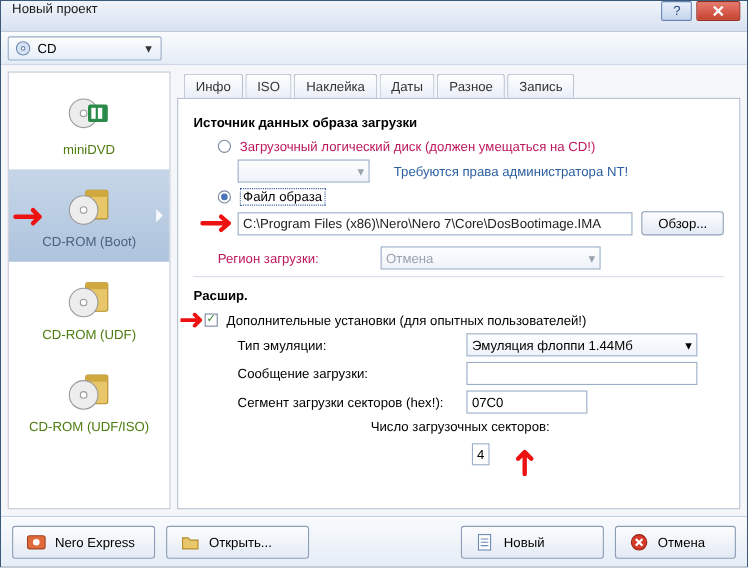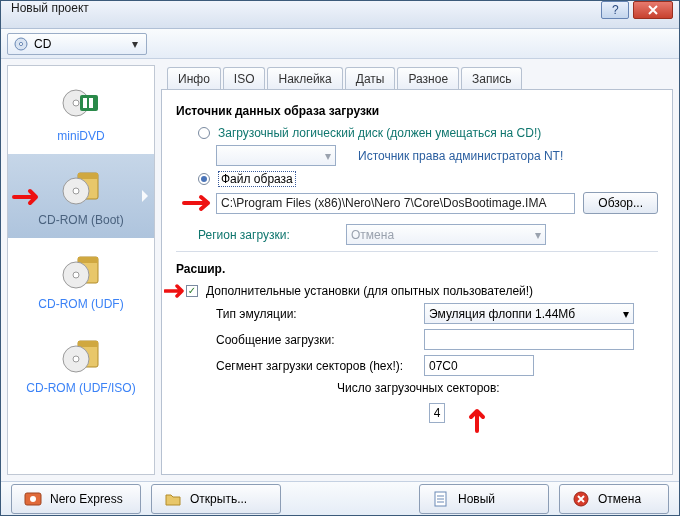--- a/index.html
+++ b/index.html
@@ -10,49 +10,49 @@
   .winbtn { width: 28px; height: 18px; margin-left: 4px; border: 1px solid #6684b3; border-radius: 2px; display: flex; align-items: center; justify-content: center; background: linear-gradient(#e9f0fb,#c4d6ed); }
   .winbtn.close { background: linear-gradient(#e77a6e,#c7412f); border-color:#9a2f20; color:#fff; width:40px; }
   .winbtn svg { display:block; }
   .toolbar { height: 30px; background: linear-gradient(#f9fbfd,#e5edf7); border-bottom:1px solid #c5d1e2; display:flex; align-items:center; padding:0 6px; }
   .dropdown { display:flex; align-items:center; height:22px; border:1px solid #9aadc7; border-radius:2px; background:linear-gradient(#fdfefe,#e6eef9); padding:0 6px; min-width:140px; }
   .dropdown .dd-icon{ width:14px;height:14px;margin-right:6px;display:flex;align-items:center;justify-content:center;}
   .dropdown .dd-text{ flex:1; }
   .dropdown .dd-arrow{ width:10px; text-align:center; color:#333;}
   .body { flex:1; display:flex; padding:6px; gap:6px; overflow:hidden; background:#f4f6fa; }
   .sidebar { width:148px; border:1px solid #c0c8d4; background:#fff; overflow:hidden; padding-top:4px; }
-  .side-item { height:84px; display:flex; flex-direction:column; align-items:center; justify-content:center; gap:6px; color:#3b82f6; position:relative; }
+  .side-item { height:84px; display:flex; flex-direction:column; align-items:center; justify-content:center; gap:6px; color:#4d7c0f; position:relative; }
   .side-item.selected { background:linear-gradient(#c6d6e8,#aec4dd); color:#4a627e; }
   .side-item.selected::after { content:""; position:absolute; right:6px; top:50%; transform:translateY(-50%); border-left:6px solid #fff; border-top:6px solid transparent; border-bottom:6px solid transparent; opacity:0.9; }
   .side-icon { width:42px; height:42px; display:flex; align-items:center; justify-content:center; }
   .main { flex:1; display:flex; flex-direction:column; }
   .tabs { height:24px; display:flex; align-items:flex-end; padding-left:6px; gap:2px; }
   .tab { padding:4px 10px; border:1px solid #b6c1d1; border-bottom:none; background:linear-gradient(#fdfefe,#e9eef7); border-radius:3px 3px 0 0; color:#333; position:relative; top:1px; }
   .tab.active { background:#fff; font-weight:400; z-index:2; }
   .panel { flex:1; border:1px solid #b6c1d1; background:#fff; padding:10px 14px; overflow:auto; position:relative; }
   .section-title { font-weight:bold; margin:4px 0 8px 0; }
   .row { display:flex; align-items:center; margin:5px 0; gap:8px; }
   .radio { width:12px; height:12px; border:1px solid #7a8aa0; border-radius:50%; display:inline-flex; align-items:center; justify-content:center; background:#fff; flex-shrink:0;}
   .radio.checked::after { content:""; width:6px; height:6px; background:#4a74b8; border-radius:50%; }
   .cbx { width:12px; height:12px; border:1px solid #7a8aa0; background:#fff; display:inline-flex; align-items:center; justify-content:center; flex-shrink:0;}
   .cbx.checked::after { content:"✓"; font-size:10px; color:#2a7a2a; line-height:1;}
-  .muted { color:#0f766e; }
+  .muted { color:#be185d; }
   .note-blue { color:#2b5fa0; }
   .dotted-box { border:1px dotted #3a5b9a; padding:0 2px; }
   .textfield { flex:1; height:21px; border:1px solid #9aadc7; background:#fff; padding:2px 4px; display:flex; align-items:center; }
   .textfield.ro { background:#fff; color:#222; }
   .combo { height:21px; border:1px solid #9aadc7; background:linear-gradient(#fdfefe,#eef2f9); display:flex; align-items:center; padding:0 4px; min-width:190px; }
   .combo.disabled{ color:#9aa2ae; }
   .combo .dd-arrow{ margin-left:auto; }
   .btn { height:22px; padding:0 14px; border:1px solid #8c9db5; border-radius:3px; background:linear-gradient(#fdfdfe,#e3eaf4); display:flex; align-items:center; }
   .indent { margin-left:22px; }
   .indent2 { margin-left:40px; }
   .label-col { width:200px; }
   .red-arrow { position:absolute; pointer-events:none; }
-  .footer { height:34px; background:linear-gradient(#f9fbfd,#e5edf7); border-top:1px solid #c5d1e2; display:flex; align-items:center; padding:0 10px; gap:10px; }
+  .footer { height:46px; background:linear-gradient(#f9fbfd,#e5edf7); border-top:1px solid #c5d1e2; display:flex; align-items:center; padding:0 10px; gap:10px; }
   .footer .fbtn { height:30px; border:1px solid #8c9db5; border-radius:3px; background:linear-gradient(#fdfdfe,#e3eaf4); display:flex; align-items:center; padding:0 12px; gap:8px; min-width:130px; }
   .footer .fbtn .ficon { width:18px; height:18px; display:flex; align-items:center; justify-content:center; }
   hr.sep{ border:none; border-top:1px solid #d6dde8; margin:6px 0 10px 0;}
 </style>
 </head>
 <body>
 
 <div class="window">
   <div class="titlebar">
     <span class="title">Новый проект</span>
@@ -148,21 +148,21 @@
 
         <div class="row indent">
           <span class="radio"></span>
           <span class="muted">Загрузочный логический диск (должен умещаться на CD!)</span>
         </div>
         <div class="row indent2">
           <div class="combo disabled" style="min-width:120px;">
             <span></span>
             <span class="dd-arrow">▾</span>
           </div>
-          <span class="note-blue" style="margin-left:14px;">Источник права администратора NT!</span>
+          <span class="note-blue" style="margin-left:14px;">Требуются права администратора NT!</span>
         </div>
 
         <div class="row indent">
           <span class="radio checked"></span>
           <span class="dotted-box">Файл образа</span>
         </div>
 
         <div class="row indent2" style="position:relative;">
           <svg class="red-arrow" style="left:-34px;top:2px;" width="34" height="18">
               <path d="M2 9 L26 9 M26 9 L19 3 M26 9 L19 15" stroke="#e11" stroke-width="4" fill="none" stroke-linecap="round"></path>

